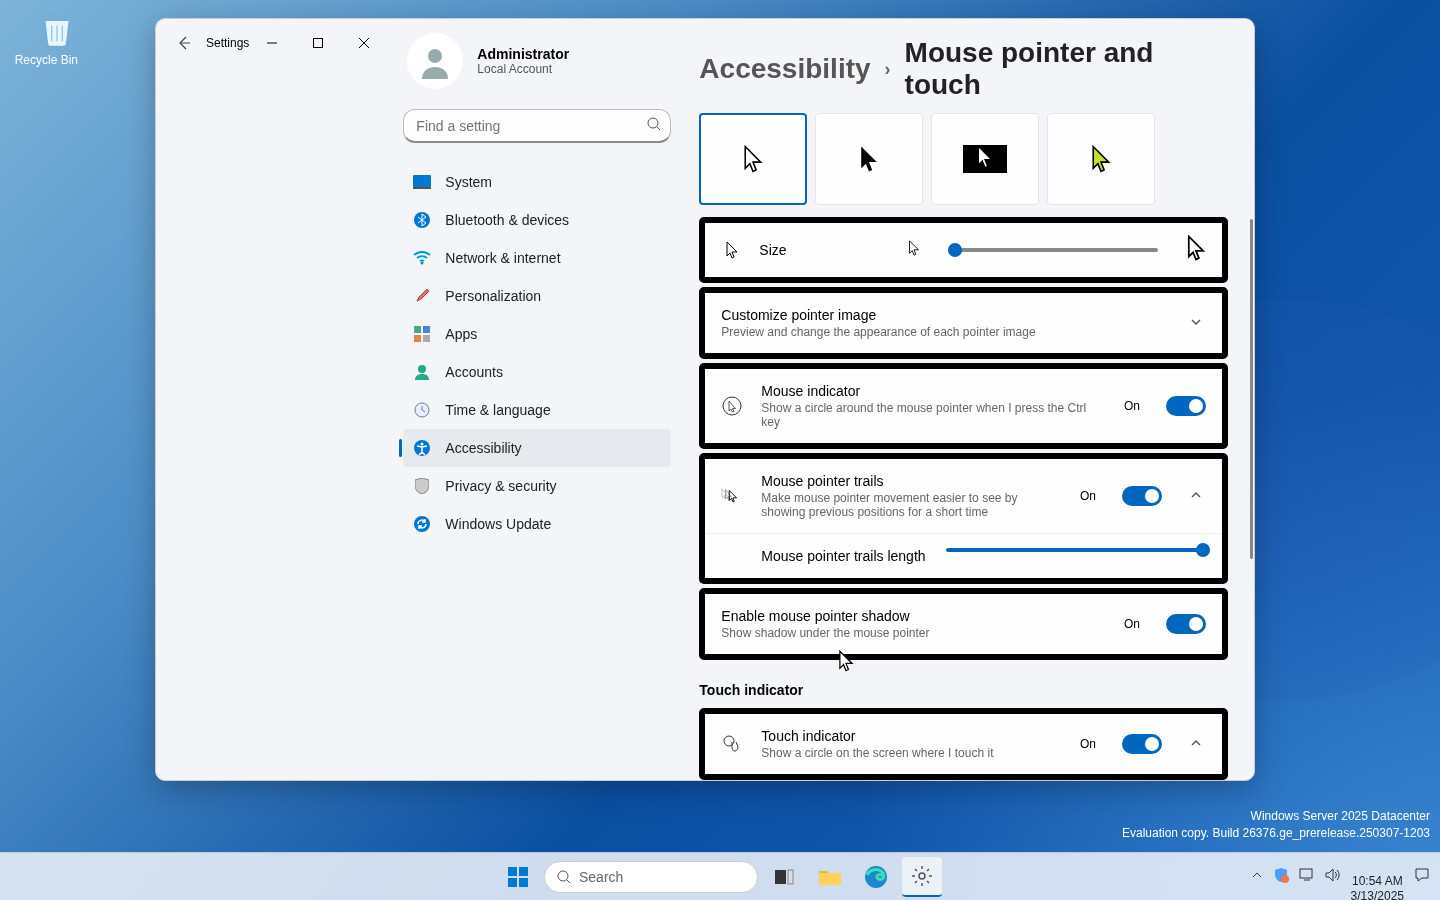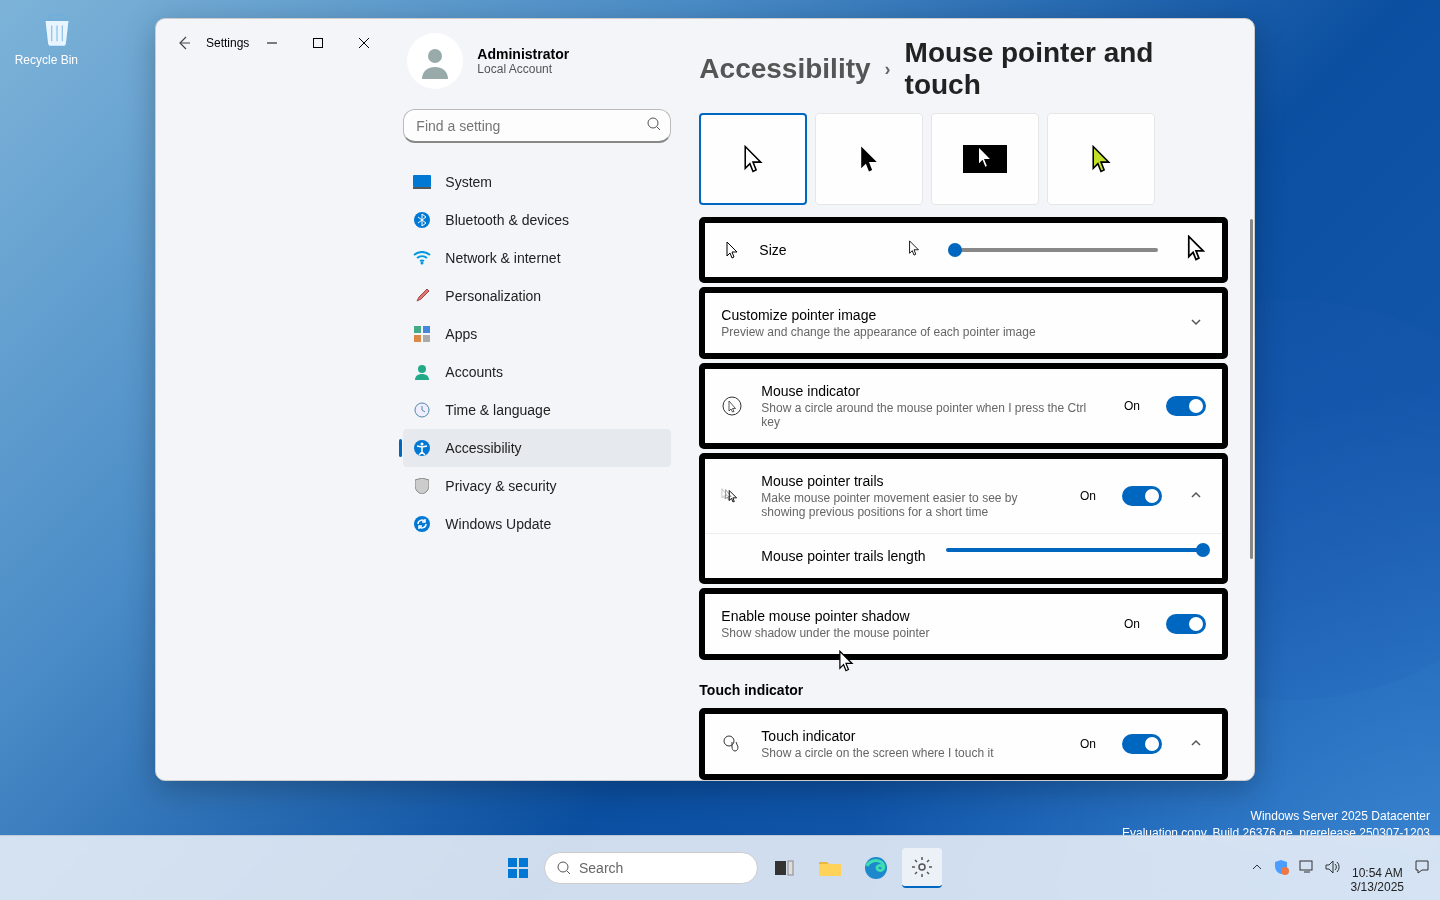--- a/index.html
+++ b/index.html
@@ -54,21 +54,21 @@
 .chev { width: 16px; color: #555; margin-left: 10px; }
 
 .size-row { display: flex; align-items: center; padding: 12px 16px; gap: 16px; }
 .slider-track { flex: 1; height: 4px; background: #888; border-radius: 2px; position: relative; margin: 0 12px; }
 .slider-thumb { position: absolute; left: 0; top: -5px; width: 14px; height: 14px; border-radius: 50%; background: #0067c0; }
 .sub-setting { border-top: 1px solid #eee; padding: 14px 16px 14px 56px; display: flex; align-items: flex-start; gap: 16px; }
 .sub-slider { width: 260px; height: 4px; background: #0067c0; border-radius: 2px; position: relative; margin-left: auto; }
 .sub-slider .dot { position: absolute; right: -4px; top: -5px; width: 14px; height: 14px; border-radius: 50%; background: #0067c0; }
 .section-header { font-size: 14px; font-weight: 600; margin: 22px 0 10px; }
 
-.taskbar { position: absolute; bottom: 0; left: 0; width: 100%; height: 65px; background: rgba(235,240,248,.88); backdrop-filter: blur(10px); display: flex; align-items: center; border-top: 1px solid rgba(0,0,0,.1); padding-left: 44px; }
+.taskbar { position: absolute; bottom: 0; left: 0; width: 100%; height: 48px; background: rgba(235,240,248,.88); backdrop-filter: blur(10px); display: flex; align-items: center; border-top: 1px solid rgba(0,0,0,.1); padding-left: 44px; }
 .task-center { position: absolute; left: 50%; transform: translateX(-50%); display: flex; align-items: center; gap: 6px; }
 .task-btn { width: 40px; height: 40px; display: flex; align-items: center; justify-content: center; border-radius: 4px; }
 .task-btn.active { background: rgba(255,255,255,.6); border-bottom: 2px solid #0067c0; }
 .task-search { width: 214px; height: 32px; background: #fff; border: 1px solid #ccc; border-radius: 16px; display: flex; align-items: center; padding: 0 12px; gap: 8px; font-size: 14px; color: #666; }
 .tray { margin-left: auto; display: flex; align-items: center; gap: 10px; padding-right: 10px; font-size: 12px; color: #222; }
 .tray .time { text-align: center; line-height: 1.2; margin-top: 24px; }
 .watermark { position: absolute; bottom: 58px; right: 10px; text-align: right; color: #fff; font-size: 12px; line-height: 1.4; }
 .mouse-cursor { position: absolute; left: 838px; top: 650px; pointer-events: none; }
 
 .scrollbar-thumb { position: absolute; right: 1px; top: 200px; width: 3px; height: 340px; background: #888; border-radius: 2px; }

